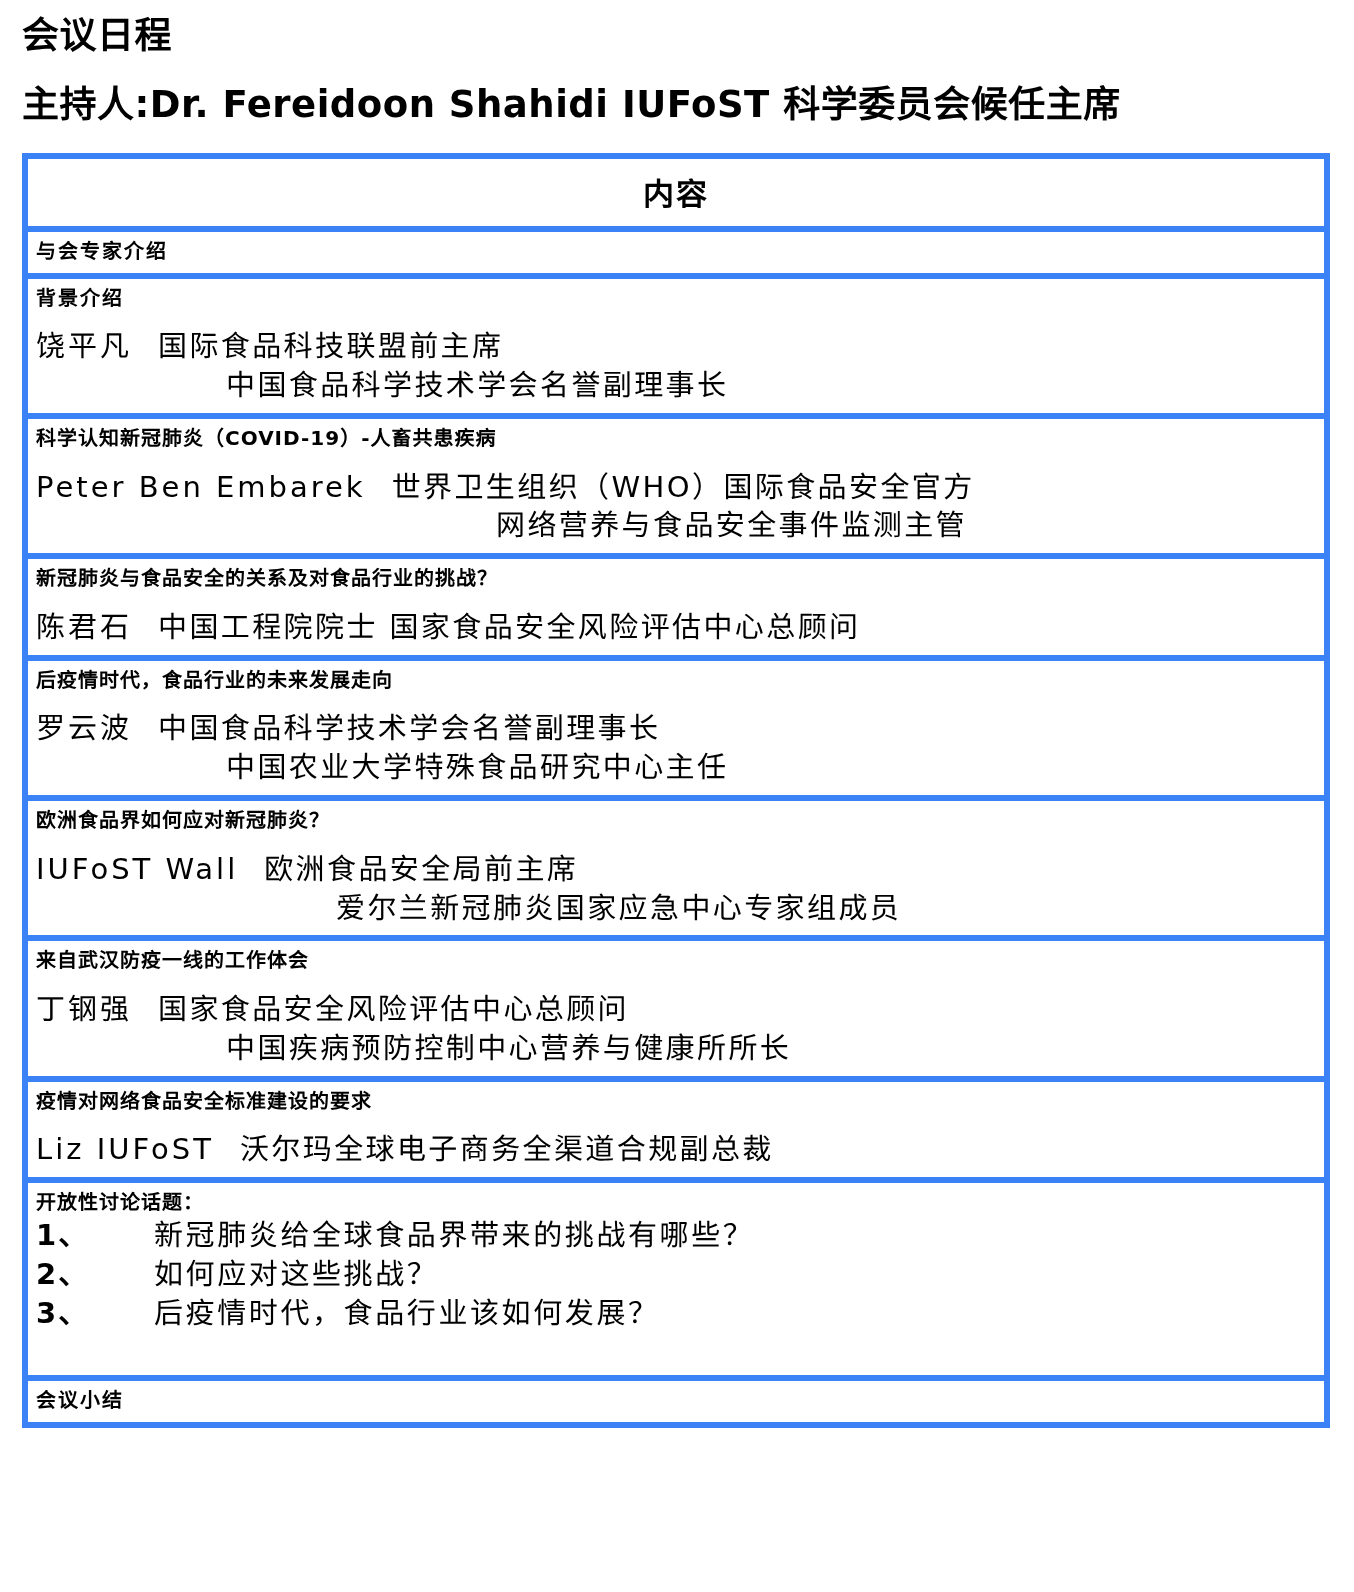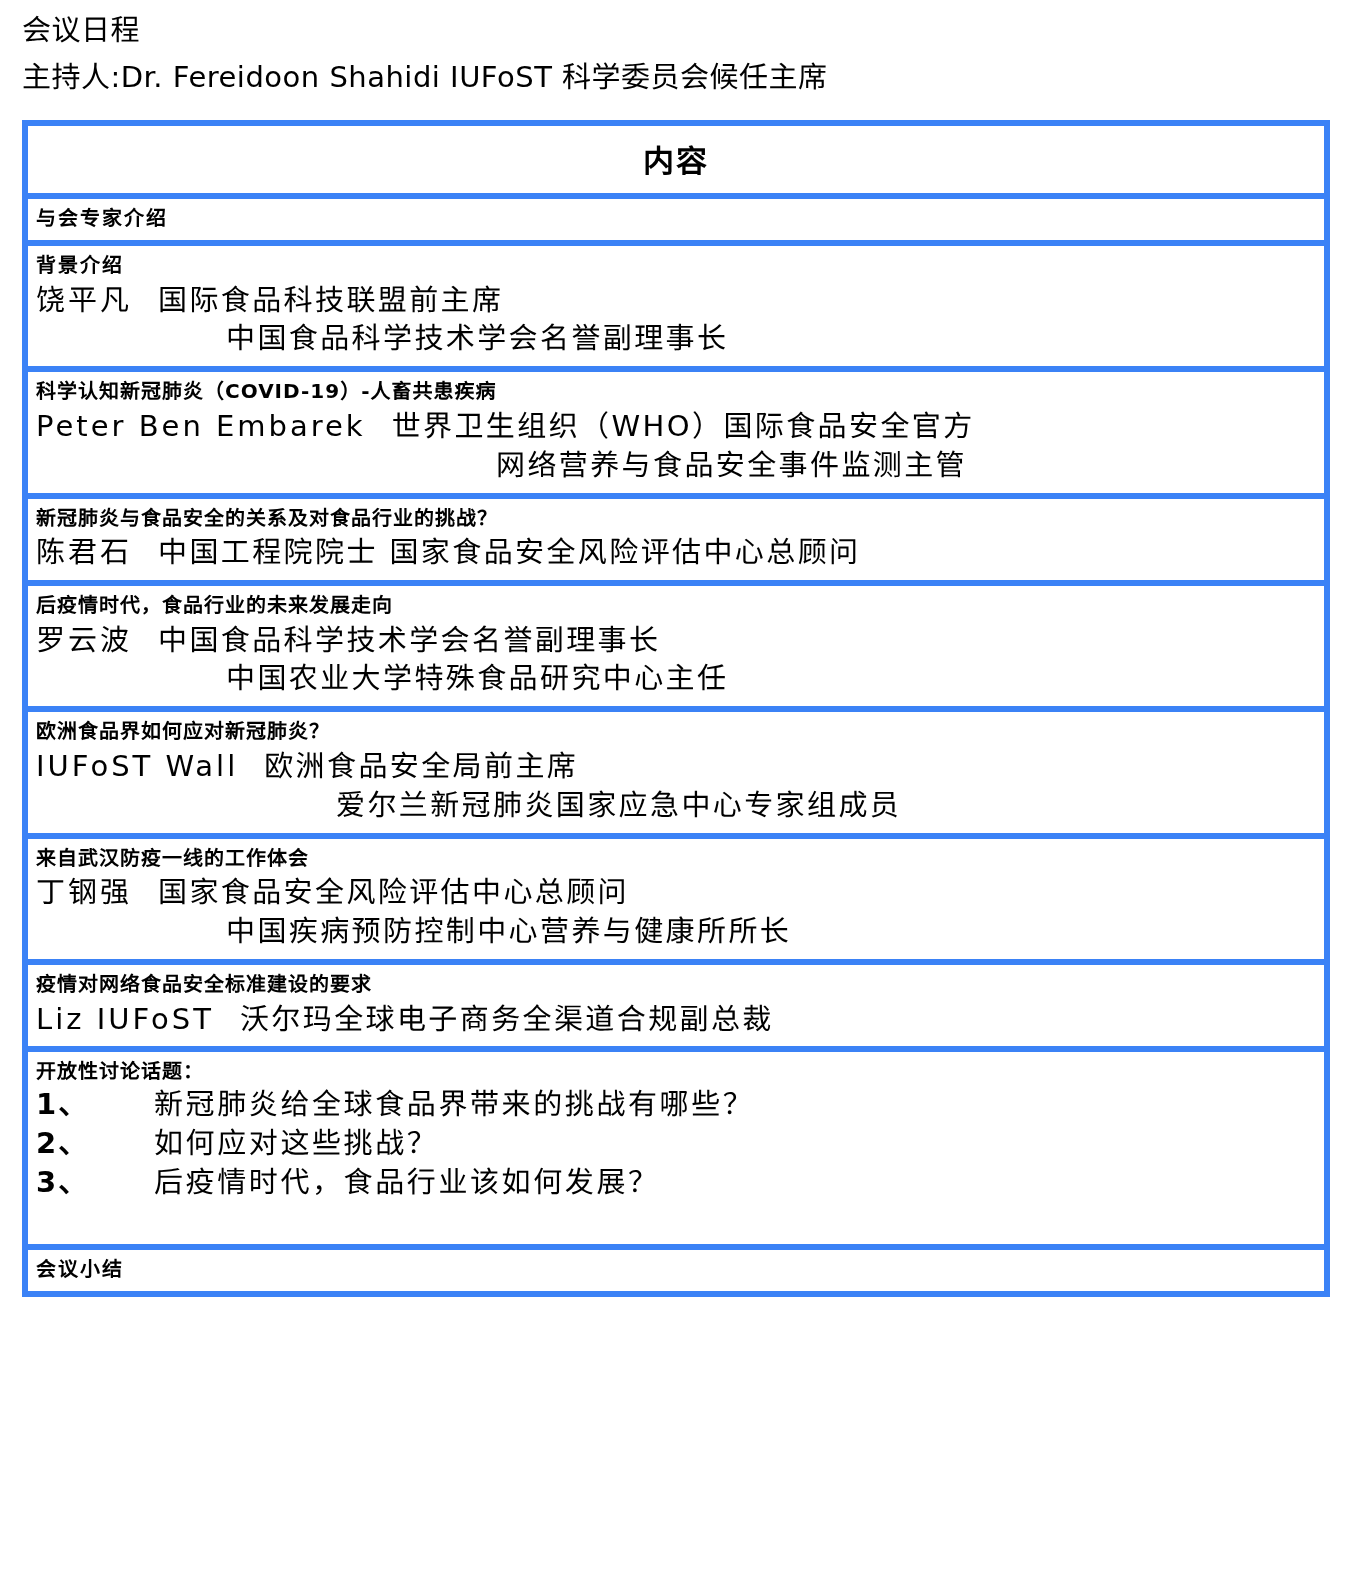--- a/index.html
+++ b/index.html
@@ -13,27 +13,28 @@
     font-family: "DejaVu Sans", "Liberation Sans", sans-serif;
     color: #000000;
     overflow: hidden;
   }
   .page {
     padding: 10px 22px 0 22px;
     box-sizing: border-box;
     width: 1354px;
   }
   .hdr-line {
-    font-size: 29px;
+    font-size: 37px;
     line-height: 1.42;
     letter-spacing: 0.5px;
     white-space: nowrap;
+    font-weight: bold;
   }
   .hdr-line.second {
-    margin-top: 6px;
+    margin-top: 16px;
   }
   .agenda-table {
     margin-top: 22px;
     border-collapse: collapse;
     width: 1302px;
     table-layout: fixed;
   }
   .agenda-table td {
     border: 6px solid #3b82f6;
     padding: 6px 8px 8px 8px;
@@ -52,21 +53,21 @@
     line-height: 1.33;
     letter-spacing: 1px;
   }
   .sec-title.wide {
     letter-spacing: 2px;
   }
   .speaker {
     font-size: 29px;
     line-height: 1.34;
     letter-spacing: 2.4px;
-    margin-top: 2px;
+    margin-top: 16px;
     white-space: nowrap;
   }
   .speaker .nm {
     letter-spacing: 3px;
   }
   .speaker .gap {
     display: inline-block;
     width: 26px;
   }
   .aff-2 {

